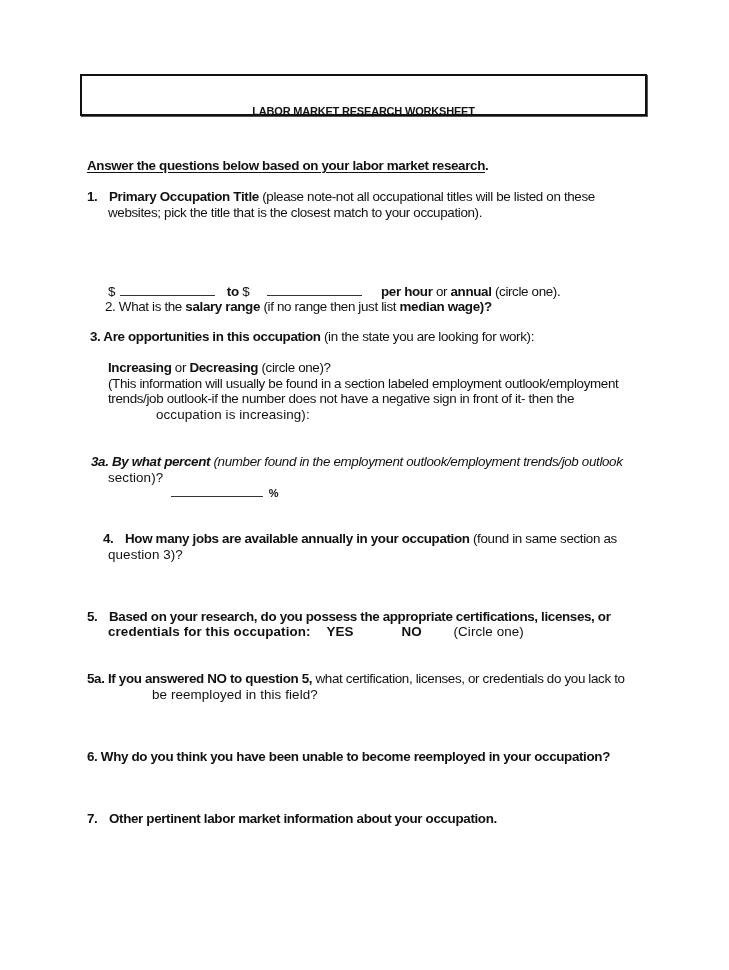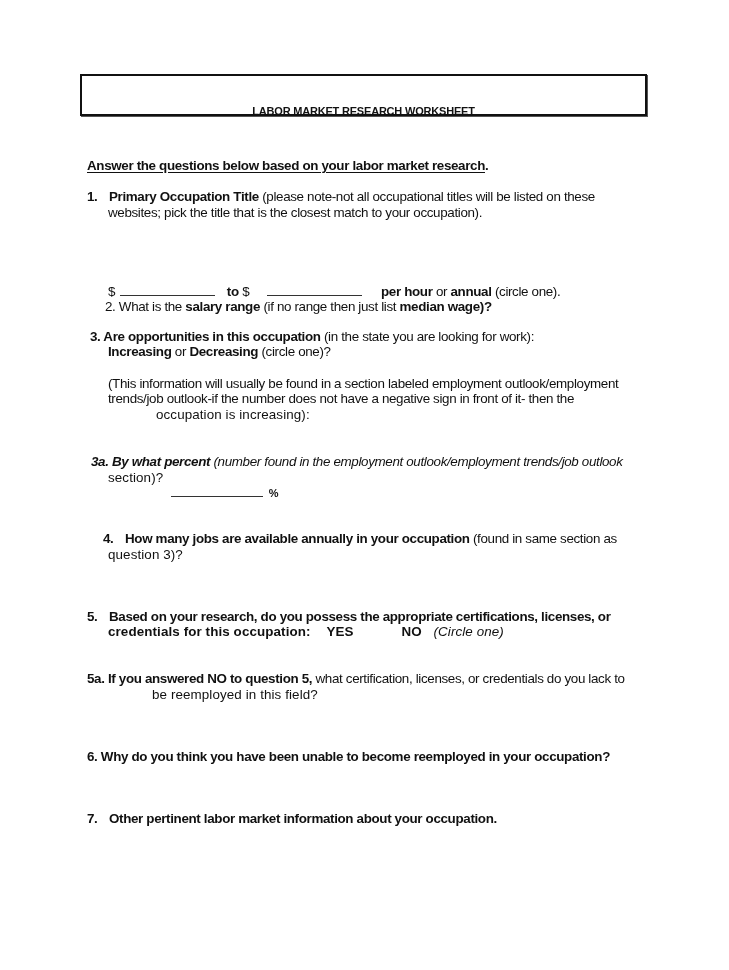--- a/index.html
+++ b/index.html
@@ -77,21 +77,21 @@
   <span>$</span>
   <span class="blank" style="width:95px; margin-left:2px;"></span>
   <b style="margin-left:8px;">to</b><span> $</span>
   <span class="blank" style="width:95px; margin-left:14px;"></span>
   <b style="margin-left:16px;">per hour</b><span> or </span><b>annual</b><span> (circle one).</span>
 </div>
 
 <div class="abs" style="left:90px; top:329px;">
   <b>3. Are opportunities in this occupation</b><span> (in the state you are looking for work):</span>
 </div>
-<div class="abs" style="left:108px; top:344px;">
+<div class="abs" style="left:108px; top:360px;">
   <b>Increasing</b><span> or </span><b>Decreasing</b><span> (circle one)?</span>
 </div>
 <div class="abs" style="left:108px; top:376px;">(This information will usually be found in a section labeled employment outlook/employment</div>
 <div class="abs" style="left:108px; top:391px;">trends/job outlook-if the number does not have a negative sign in front of it- then the</div>
 <div class="abs mono-ish" style="left:108px; top:407px;margin-left:48px;">occupation is increasing):</div>
 
 <div class="abs" style="left:91px; top:454px;font-style:italic;">
   <b>3a. By what percent</b><span> (number found in the employment outlook/employment trends/job outlook</span>
 </div>
 <div class="abs mono-ish" style="left:108px; top:470px;">section)?</div>
@@ -105,21 +105,21 @@
 </div>
 <div class="abs mono-ish" style="left:108px; top:547px;">question 3)?</div>
 
 <div class="abs" style="left:87px; top:609px;">
   <b class="q-num" style="width:22px;">5.</b><b>Based on your research, do you possess the appropriate certifications, licenses, or</b>
 </div>
 <div class="abs mono-ish" style="left:108px; top:624px;">
   <b>credentials for this occupation:</b>
   <b style="margin-left:12px;">YES</b>
   <b style="margin-left:44px;">NO</b>
-  <span style="margin-left:8px;font-style:italic;">(Circle one)</span>
+  <span style="margin-left:28px;">(Circle one)</span>
 </div>
 
 <div class="abs" style="left:87px; top:671px;">
   <b>5a. If you answered NO to question 5,</b><span> what certification, licenses, or credentials do you lack to</span>
 </div>
 <div class="abs mono-ish" style="left:108px; top:687px;padding-left:44px;">be reemployed in this field?</div>
 
 <div class="abs" style="left:87px; top:749px;">
   <b>6. Why do you think you have been unable to become reemployed in your occupation?</b>
 </div>

